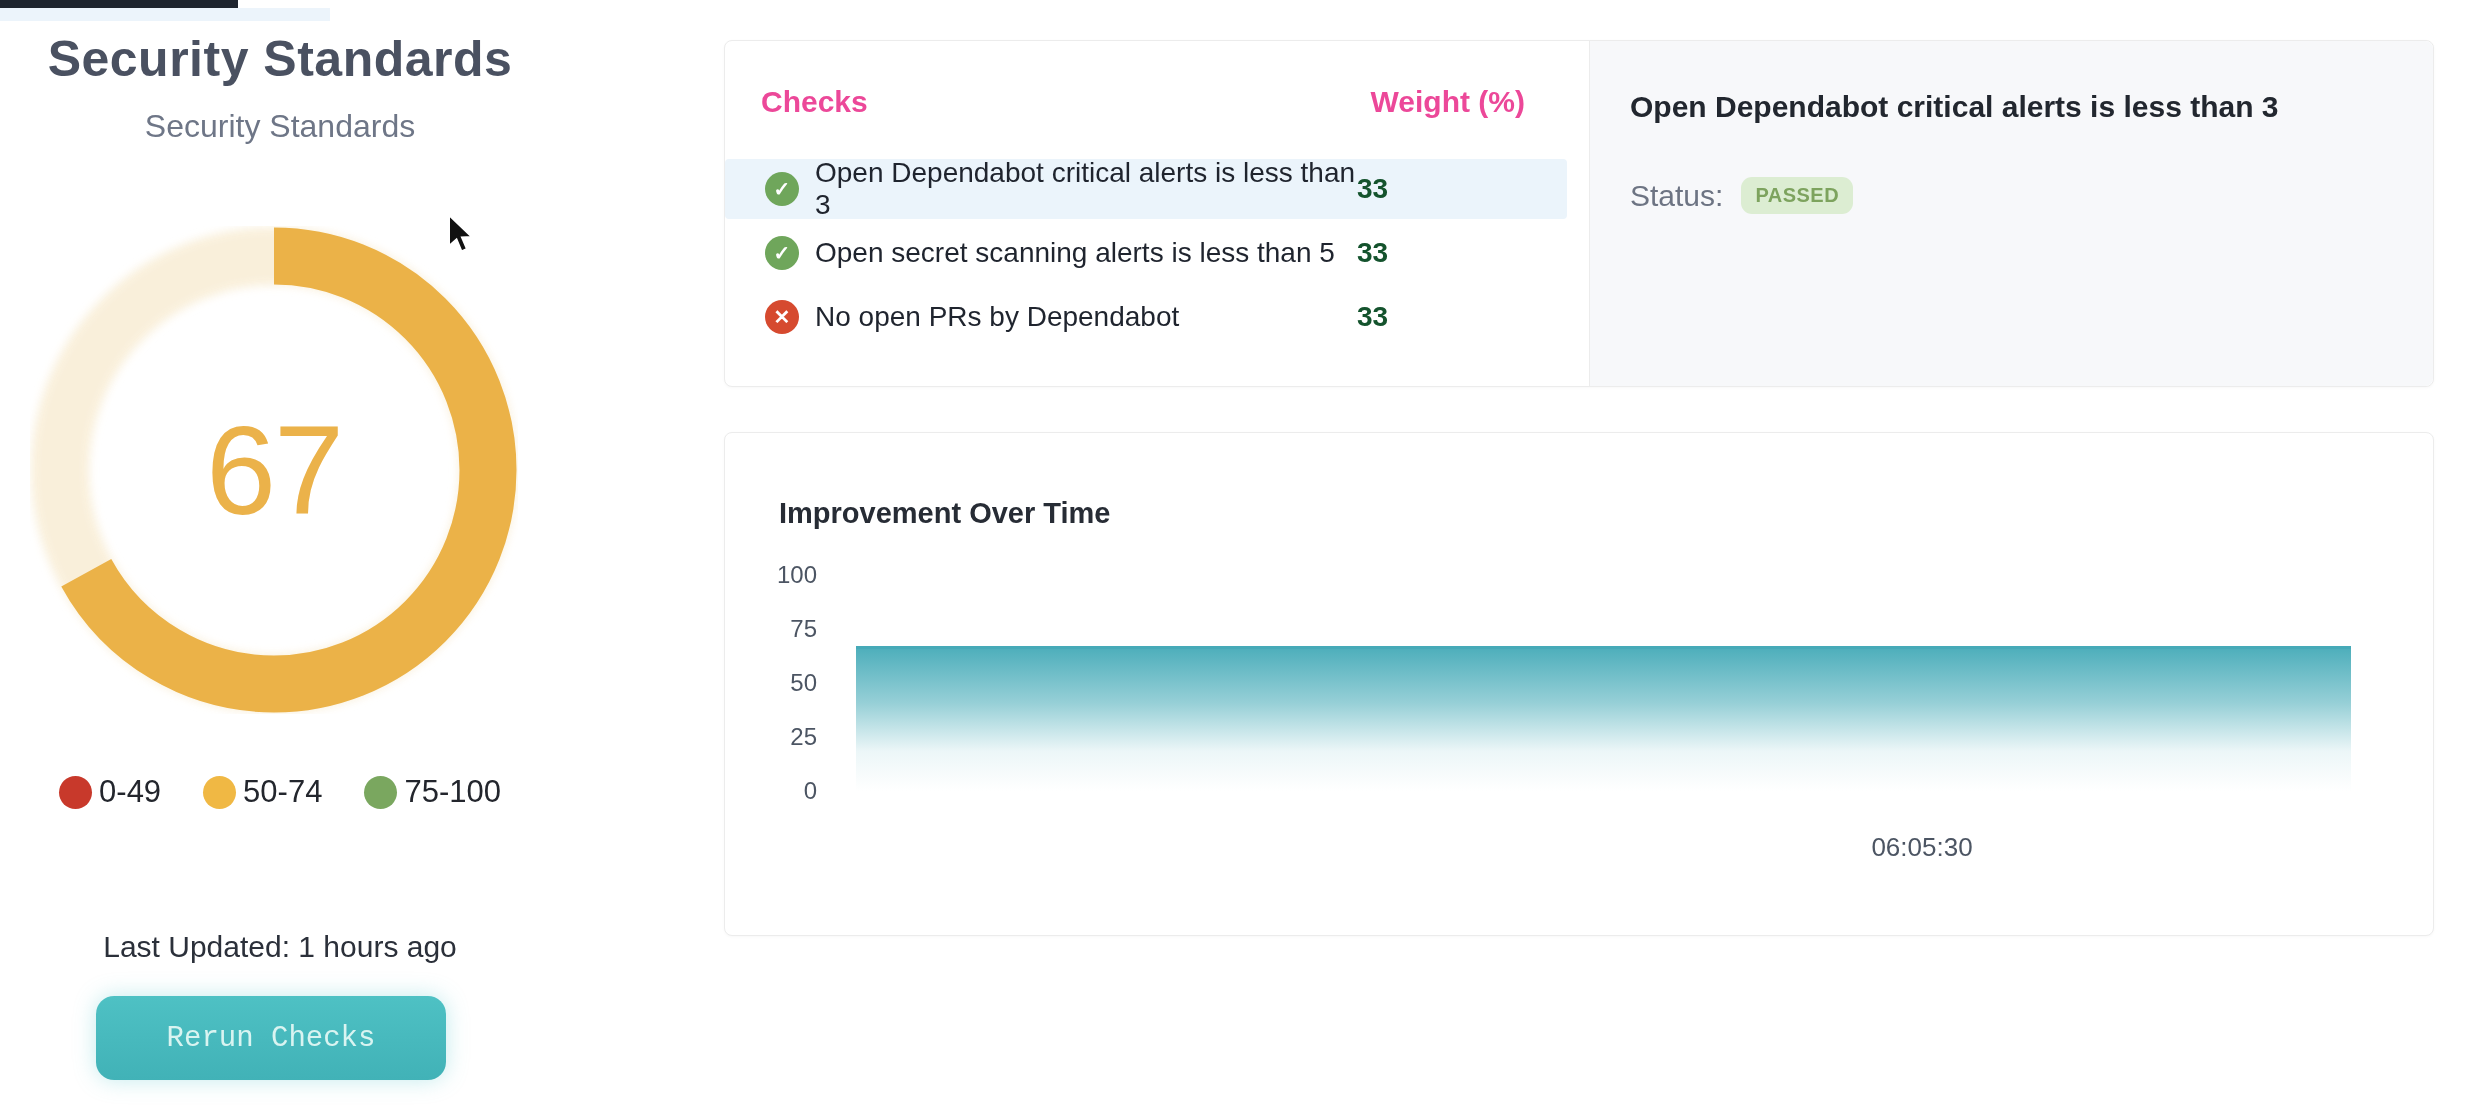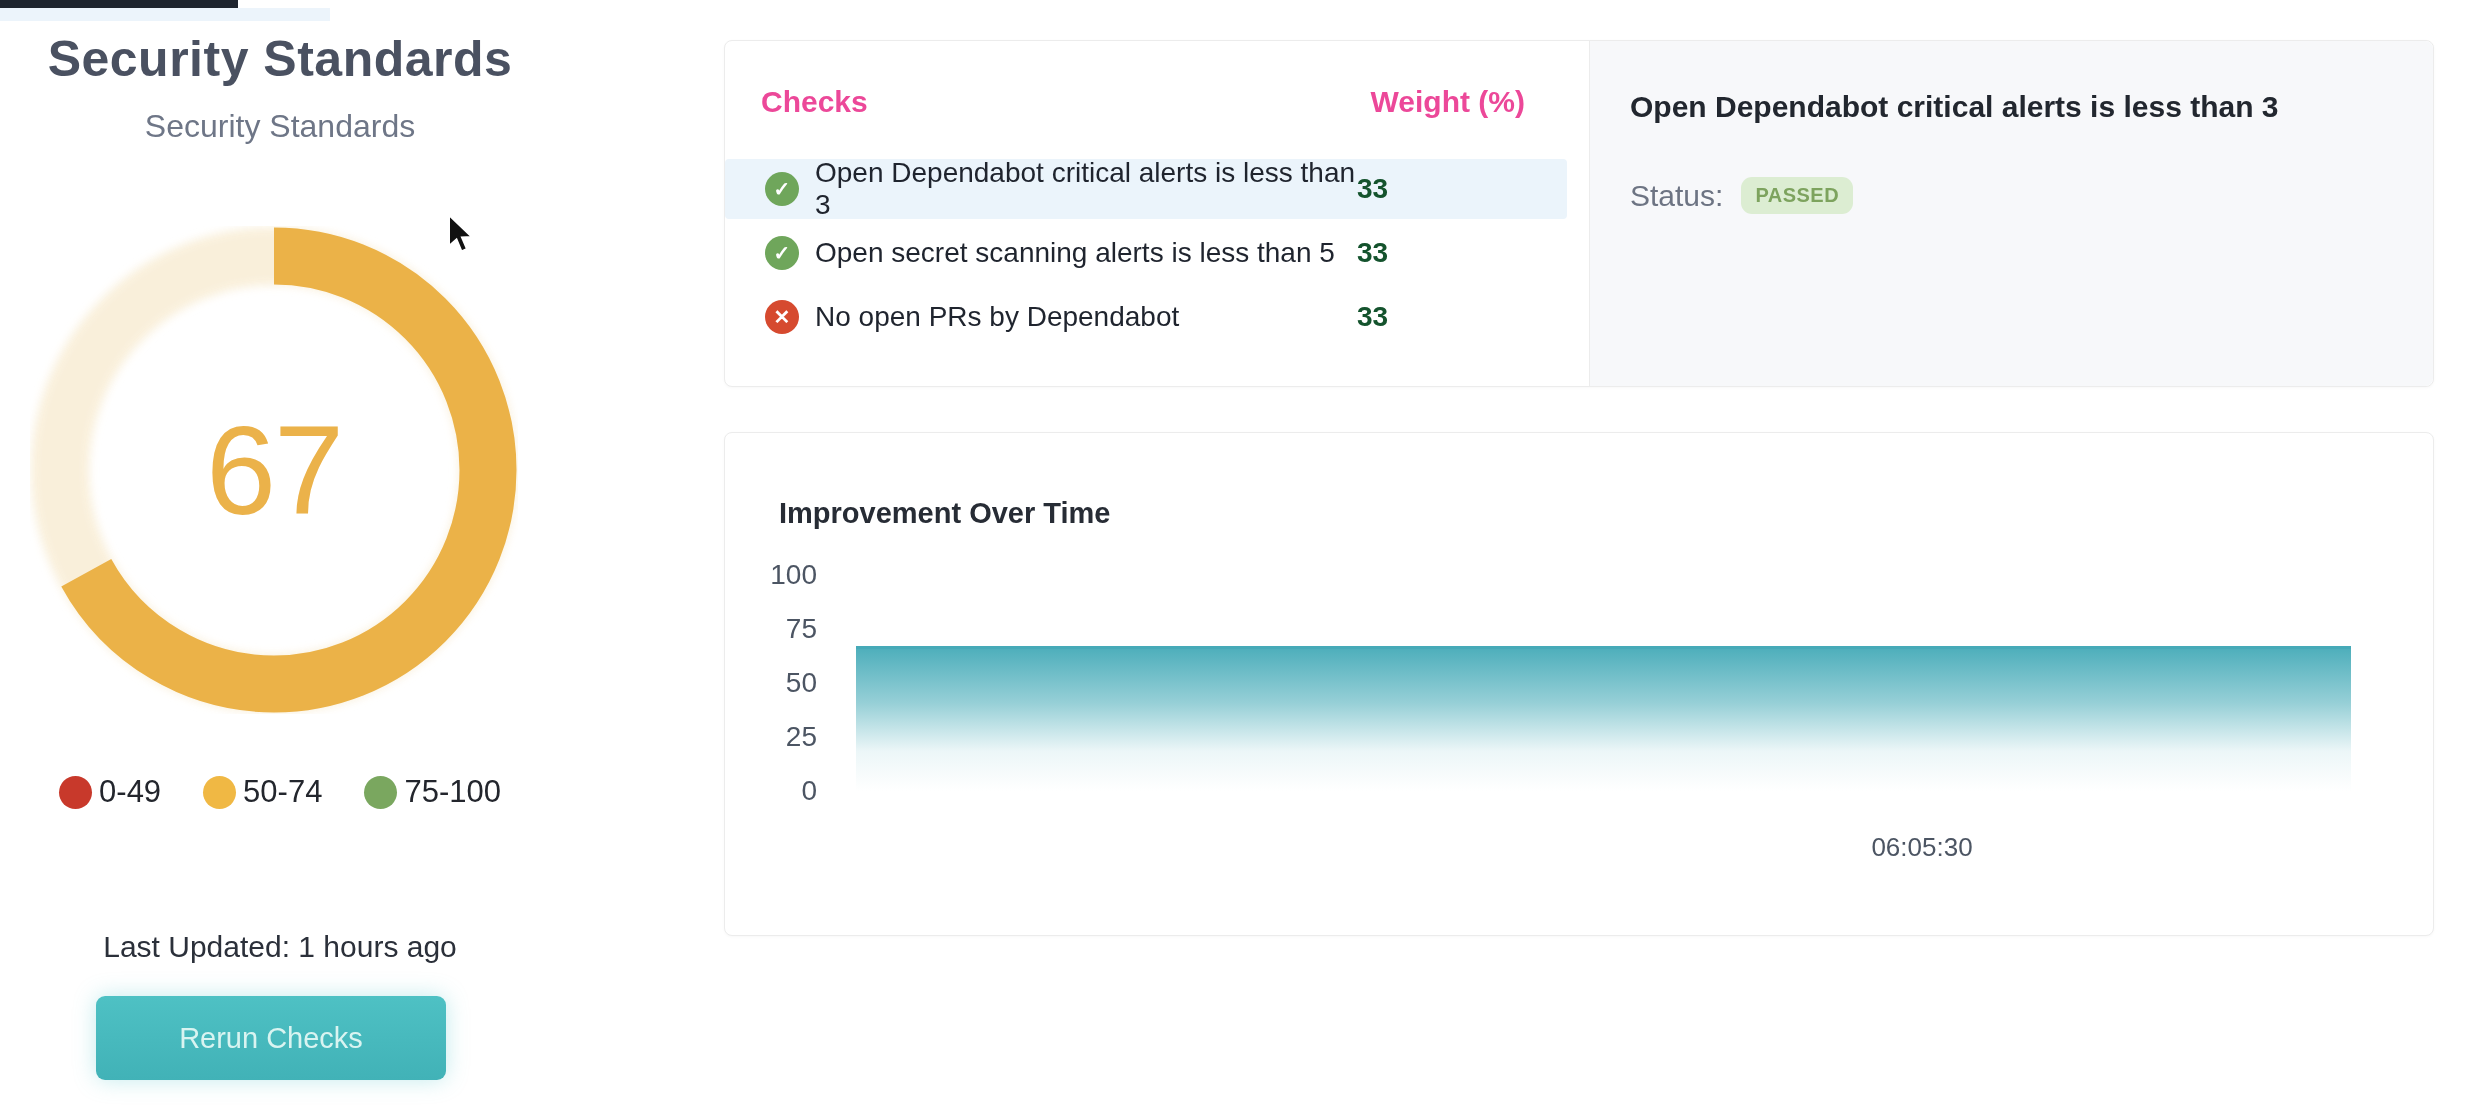--- a/index.html
+++ b/index.html
@@ -43,23 +43,23 @@
   .dot-red { background:#c8392b; }
   .dot-amber { background:#f0b844; }
   .dot-green { background:#7aa75f; }
 
   .last-updated {
     position:absolute; top:930px; left:0; width:560px; text-align:center;
     font-size:30px; color:#2b303a;
   }
   .rerun-btn {
     position:absolute; left:96px; top:996px; width:350px; height:84px;
-    border:none; border-radius:9px; cursor:pointer;
+    border:none; border-radius:18px; cursor:pointer;
     background:linear-gradient(180deg,#4ec1c4 0%,#41b2b7 100%);
-    color:#d9f4f1; font-size:29px; font-family:Liberation Sans, sans-serif;
+    color:#d9f4f1; font-size:29px; font-family:Liberation Mono, monospace;
     box-shadow:0 0 22px rgba(82,199,203,0.35);
   }
 
   
   .card {
     position:absolute; left:724px; width:1710px; background:#ffffff;
     border:1px solid #ececec; border-radius:8px;
     box-shadow:0 1px 3px rgba(0,0,0,0.03);
   }
   .card-checks { top:40px; height:347px; }
@@ -100,21 +100,21 @@
   .status-label { font-size:30px; color:#6d7483; }
   .status-badge {
     background:#dcedd2; color:#7da35e; font-size:20px; font-weight:700;
     padding:7px 14px; border-radius:11px; letter-spacing:0.5px;
   }
 
   
   .chart-title { position:absolute; left:54px; top:64px; font-size:29px; font-weight:600; color:#272c35; }
   .y-tick {
     position:absolute; left:20px; width:72px; text-align:right;
-    font-size:28px; color:#4c5563; line-height:30px;
+    font-size:24px; color:#4c5563; line-height:30px;
   }
   .plot-area { position:absolute; left:131px; top:142px; width:1495px; height:216px; }
   .area-fill {
     position:absolute; left:0; top:71px; width:100%; height:145px;
     border-top:3px solid #46aab8;
     background:linear-gradient(180deg, #4fafbc 0%, rgba(121,194,203,0.78) 38%, rgba(201,230,234,0.35) 72%, rgba(255,255,255,0) 100%);
   }
   .x-tick {
     position:absolute; top:399px; left:1117px; width:160px; text-align:center;
     font-size:26px; color:#4c5563;

